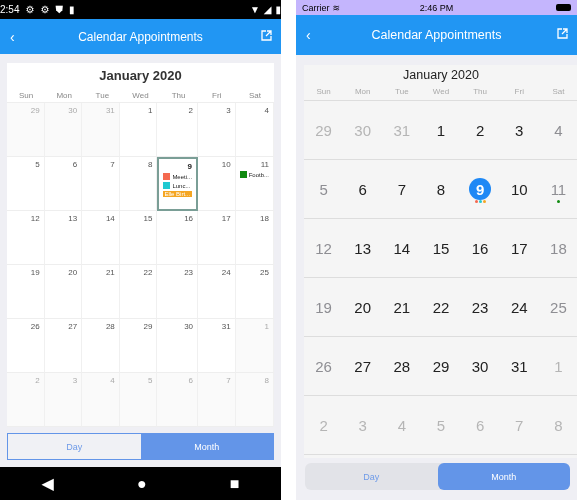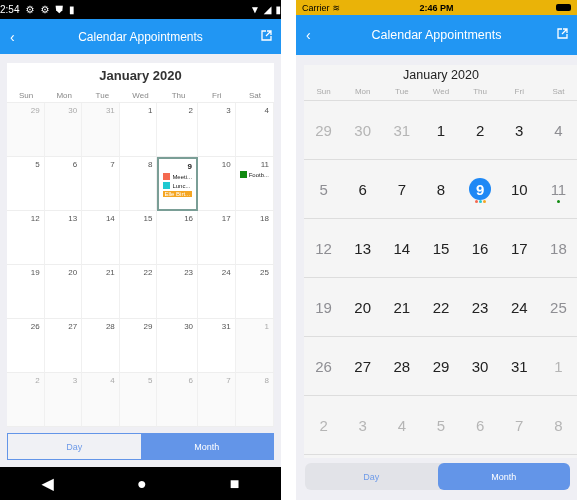--- a/index.html
+++ b/index.html
@@ -25,22 +25,22 @@
 .appt{display:flex;align-items:center;gap:2px;font-size:6px;color:#222;text-align:left;margin-top:2px;font-weight:normal;white-space:nowrap;overflow:hidden}
 .sw{width:7px;height:7px;flex:none}
 .appt.full{background:#f5a623;color:#fff;padding:0 1px}
 .a-cell .num{display:block}
 .a-seg{position:absolute;left:7px;top:433px;width:267px;height:27px;display:flex;border:1px solid #6395e8}
 .a-seg div{flex:1;display:flex;align-items:center;justify-content:center;font-size:9px}
 .a-seg .off{background:#f0f1f5;color:#6f9be8}
 .a-seg .on{background:#6395e8;color:#fff}
 .a-navbar{position:absolute;left:0;top:467px;width:281px;height:33px;background:#000;display:flex;justify-content:space-around;align-items:center;color:#fff}
 
-.i-status{height:15px;background:#eab308;display:flex;align-items:center;font-size:9px;padding:0 6px;color:#000;position:relative}
-.i-status .time{position:absolute;left:50%;transform:translateX(-50%);font-weight:bold}
+.i-status{height:15px;background:#c4b5fd;display:flex;align-items:center;font-size:9px;padding:0 6px;color:#000;position:relative}
+.i-status .time{position:absolute;left:50%;transform:translateX(-50%);font-weight:normal}
 .i-status .bat{margin-left:auto;width:15px;height:7px;background:#000;border-radius:2px}
 #ios .nav{height:40px;font-size:12.5px}
 .i-cal{position:absolute;left:8px;top:65px;width:274px;height:393px;background:#f5f5f5}
 .i-title{height:20px;text-align:center;font-size:12.5px;line-height:20px;color:#222}
 .i-dow{display:grid;grid-template-columns:repeat(7,1fr);height:16px;font-size:8px;color:#aaa;border-bottom:1px solid #ddd;margin:0 0}
 .i-dow span{text-align:center;line-height:14px}
 .i-grid{display:grid;grid-template-columns:repeat(7,1fr);grid-template-rows:repeat(6,59px)}
 .i-cell{display:flex;flex-direction:column;align-items:center;justify-content:center;font-size:15px;color:#222;border-bottom:1px solid #ddd;position:relative}
 .i-cell.wk{color:#8e8e93}
 .i-cell.other{color:#b5b5b5}

